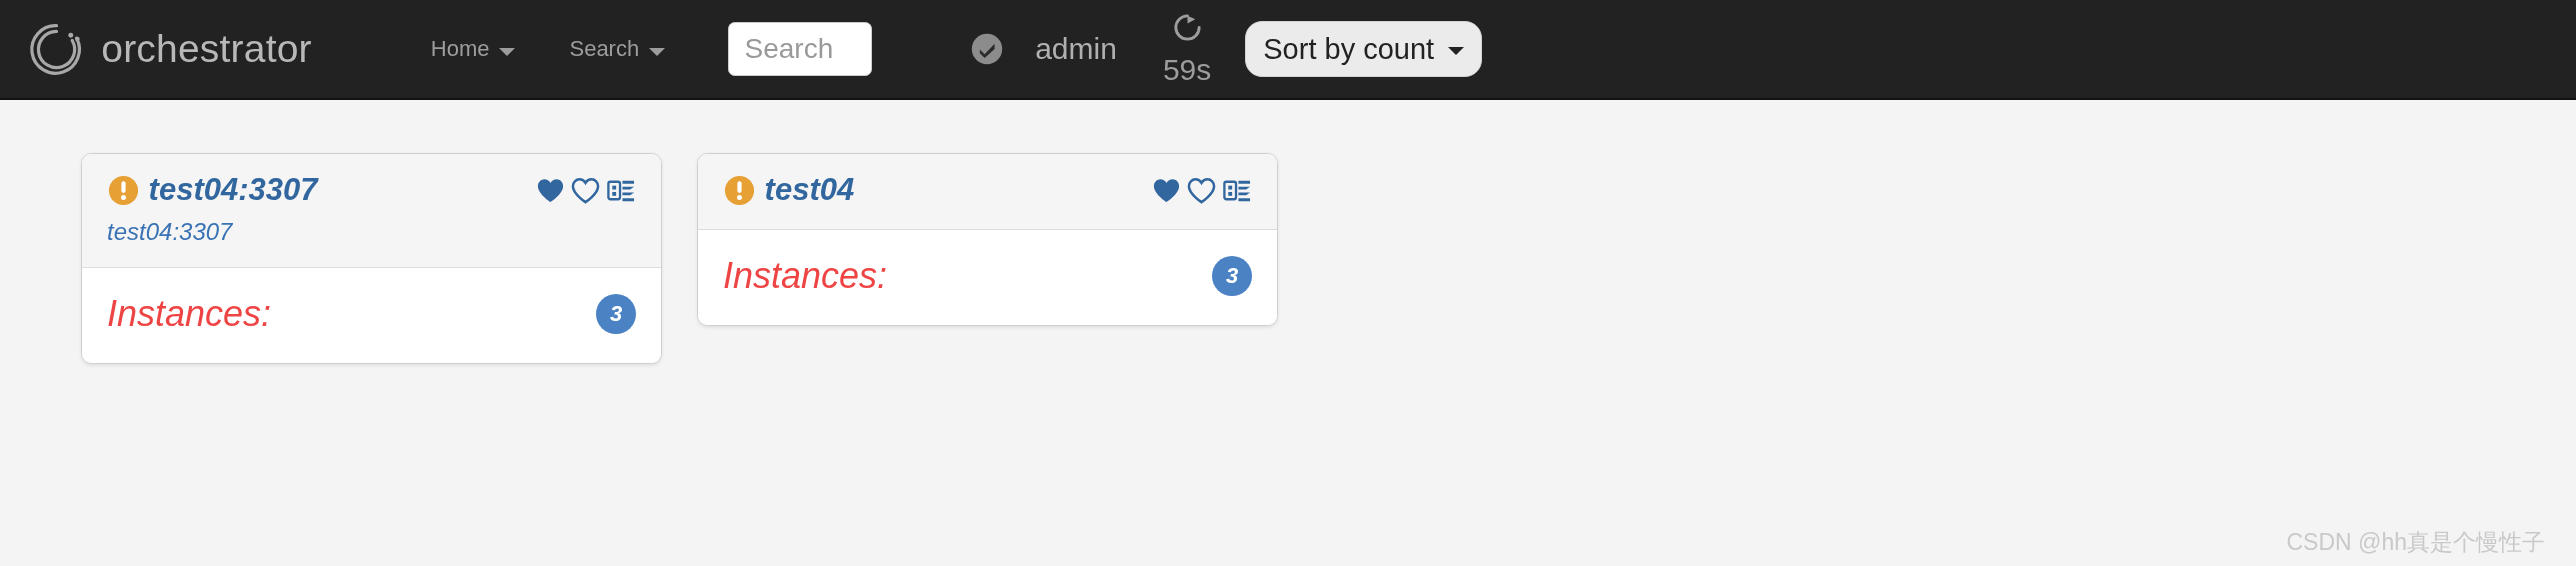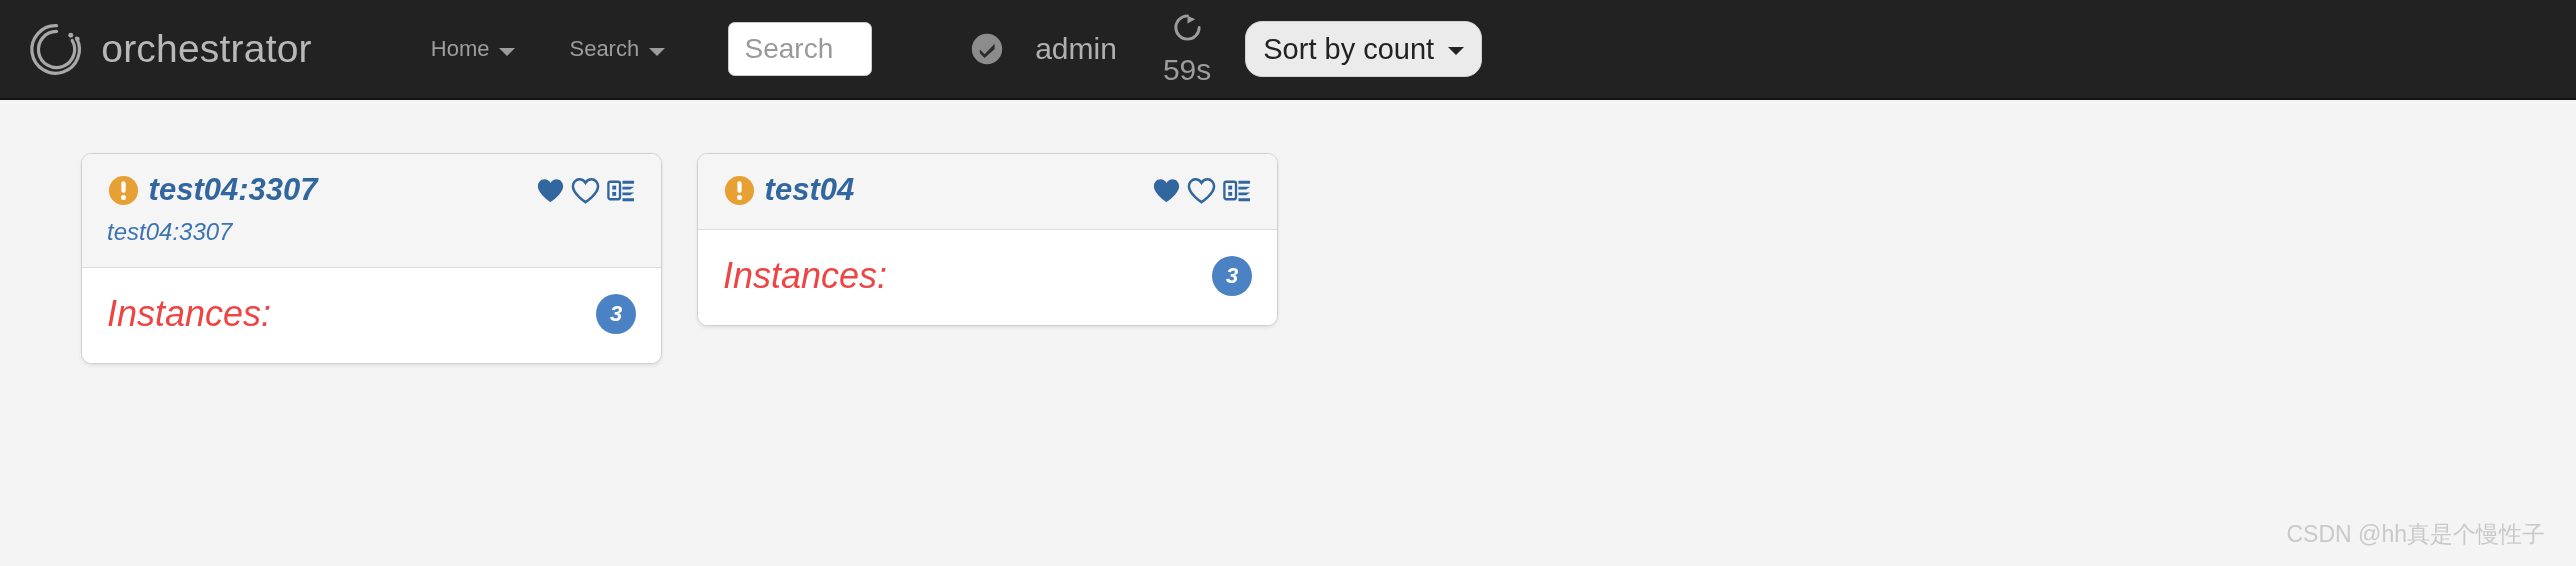--- a/index.html
+++ b/index.html
@@ -216,21 +216,21 @@
     border-radius: 50%;
     display: flex;
     align-items: center;
     justify-content: center;
   }
 
   
   .watermark {
     position: absolute;
     right: 31px;
-    bottom: 17px;
+    bottom: 9px;
     color: #c9c9c9;
     font-size: 23px;
     white-space: nowrap;
     user-select: none;
   }
 </style>
 </head>
 <body>
 
 <div class="navbar">

